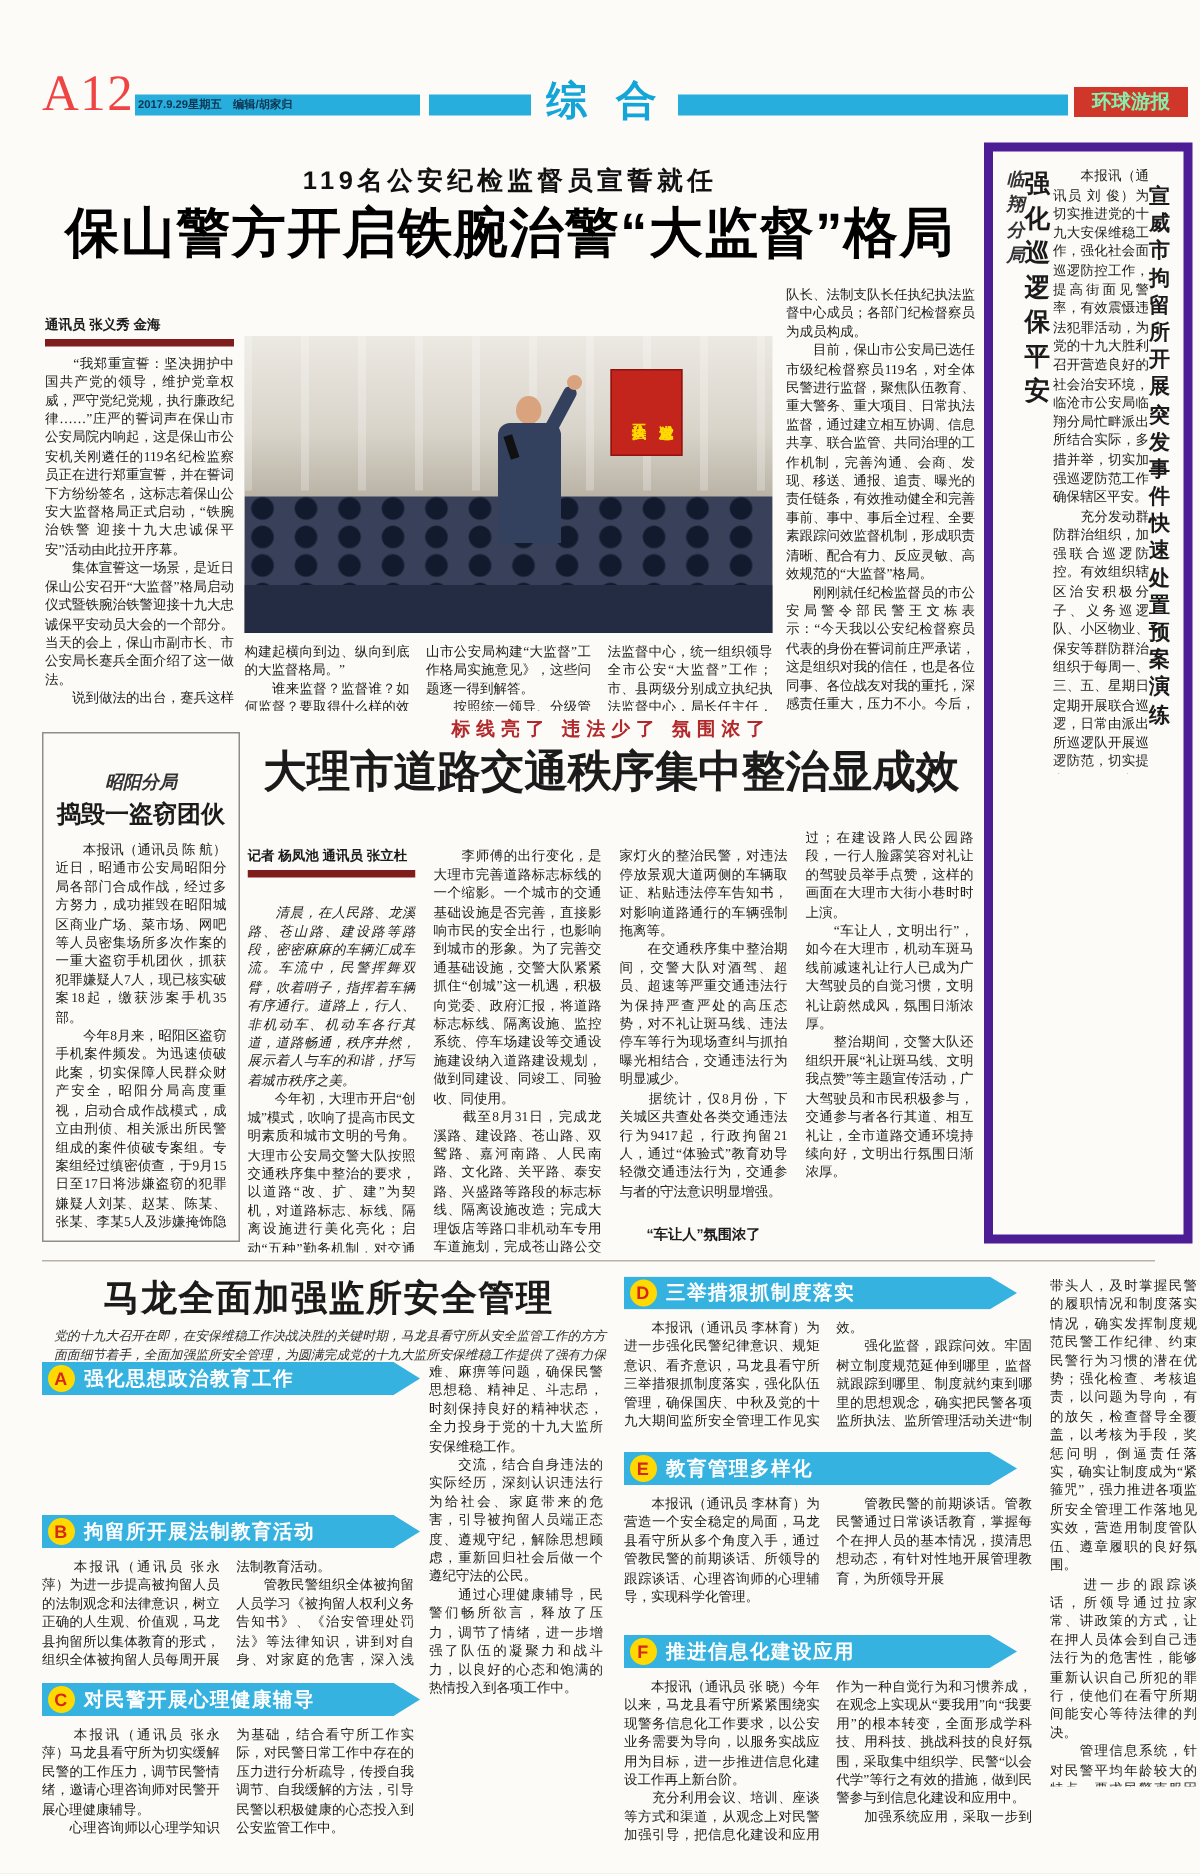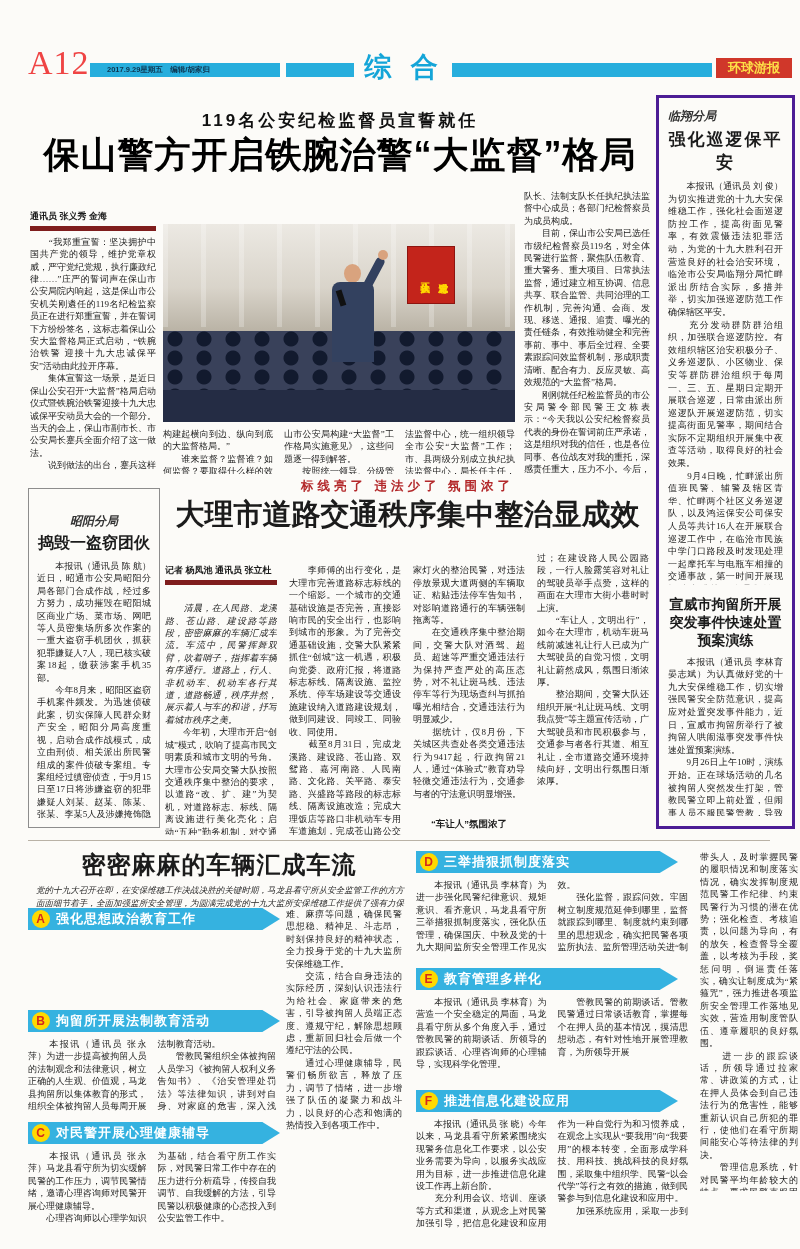--- a/index.html
+++ b/index.html
@@ -1,28 +1,28 @@
 <!DOCTYPE html>
 <html><head>
 <meta charset="utf-8">
 <style>
   html,body{margin:0;padding:0;background:#e8e6e0;}
   .page{position:relative;width:800px;height:1249px;margin:0 auto;background:#fcfbf8;
         font-family:"Liberation Serif",serif;color:#1b1b1b;overflow:hidden;}
   
   .pageno{position:absolute;left:28px;top:44px;font-size:34px;letter-spacing:1px;color:#ef4444;font-family:"Liberation Serif",serif;}
   .datestrip{position:absolute;left:90px;top:63px;width:190px;height:14px;background:#27aedd;
-             font-size:7.5px;line-height:14px;color:#0d3550;font-weight:bold;padding-left:17px;box-sizing:border-box;
+             font-size:7.5px;line-height:14px;color:#0d3550;font-weight:bold;padding-left:2px;box-sizing:border-box;
              font-family:"Liberation Sans",sans-serif;}
   .hbar{position:absolute;top:63px;height:14px;background:#27aedd;}
   .hbar.b1{left:286px;width:68px;}
   .hbar.b2{left:452px;width:260px;}
   .secttitle{position:absolute;left:356px;top:49px;width:96px;text-align:center;font-size:27px;font-weight:900;
              color:#14a5d8;letter-spacing:6px;font-family:"Liberation Sans",sans-serif;}
-  .masthead{position:absolute;left:716px;top:58px;width:76px;height:20px;background:#d0372a;color:#fde047;
+  .masthead{position:absolute;left:716px;top:58px;width:76px;height:20px;background:#d0372a;color:#86efac;
             font-size:13px;font-weight:900;text-align:center;line-height:20px;font-family:"Liberation Sans",sans-serif;}
   
   .col{position:absolute;font-size:9px;line-height:1.38;text-align:justify;white-space:pre-line;
        overflow:hidden;color:#1c1c1c;}
   .byline{border-bottom:5px solid #7f1d1d;padding-bottom:3px;margin-bottom:5px;font-size:9px;font-weight:bold;
           font-family:"Liberation Sans",sans-serif;white-space:normal;}
   .subhd{text-align:center;font-weight:bold;font-size:9.5px;margin:17px 0;white-space:normal;
          font-family:"Liberation Sans",sans-serif;}
   .italic{font-style:italic;}
   
@@ -46,22 +46,22 @@
   .ph-torso{position:absolute;left:14px;top:18px;width:42px;height:80px;border-radius:8px 8px 0 0;background:#33415f;}
   .ph-arm{position:absolute;left:50px;top:-8px;width:9px;height:40px;background:#33415f;transform:rotate(28deg);border-radius:4px;}
   .ph-fist{position:absolute;left:60px;top:-14px;width:10px;height:10px;border-radius:50%;background:#d9a37e;}
   .ph-mic{position:absolute;left:20px;top:26px;width:6px;height:16px;background:#111;transform:rotate(-18deg);}
   
   .zbox{position:absolute;left:28px;top:488px;width:132px;height:340px;border:1px solid #8d8d8d;
         padding:24px 8px;box-sizing:border-box;}
   .boxlabel{font-style:italic;text-align:center;font-size:12px;color:#333;margin-bottom:3px;font-weight:bold;}
   .boxhead{text-align:center;font-size:16px;font-weight:900;font-family:"Liberation Sans",sans-serif;margin-bottom:6px;}
   .zbody{font-size:9px;line-height:1.38;text-align:justify;white-space:pre-line;overflow:hidden;height:262px;}
-  .sidebar{position:absolute;left:656px;top:95px;width:139px;height:734px;border:3px solid #4c1d95;
-           padding:10px 9px;box-sizing:border-box;display:flex;flex-direction:column;}
+  .sidebar{position:absolute;left:656px;top:95px;width:139px;height:734px;border:6px solid #4c1d95;
+           padding:10px 9px;box-sizing:border-box;display:flex;flex-direction:row;}
   .sb-body{font-size:9px;line-height:1.4;text-align:justify;white-space:pre-line;overflow:hidden;}
   .sb-head2{text-align:center;font-size:14px;font-weight:900;font-family:"Liberation Sans",sans-serif;
             margin:10px 0 6px 0;line-height:1.3;}
   
   .dkicker{position:absolute;left:165px;top:478px;width:485px;text-align:center;font-size:12.5px;font-weight:bold;
            color:#b3282a;letter-spacing:4px;font-family:"Liberation Sans",sans-serif;}
   .dheadline{position:absolute;left:165px;top:495px;width:485px;text-align:center;font-size:29px;font-weight:900;
              font-family:"Liberation Sans",sans-serif;}
   
   .bigrule{position:absolute;left:28px;top:840px;width:742px;height:1px;background:#b9b2a6;}
@@ -166,21 +166,21 @@
     <div class="sb-body" style="height:405px;">　　本报讯（通讯员 刘 俊）为切实推进党的十九大安保维稳工作，强化社会面巡逻防控工作，提高街面见警率，有效震慑违法犯罪活动，为党的十九大胜利召开营造良好的社会治安环境，临沧市公安局临翔分局忙畔派出所结合实际，多措并举，切实加强巡逻防范工作确保辖区平安。
 　　充分发动群防群治组织，加强联合巡逻防控。有效组织辖区治安积极分子、义务巡逻队、小区物业、保安等群防群治组织于每周一、三、五、星期日定期开展联合巡逻，日常由派出所巡逻队开展巡逻防范，切实提高街面见警率，期间结合实际不定期组织开展集中夜查等活动，取得良好的社会效果。
 　　9月4日晚，忙畔派出所值班民警、辅警及辖区青华、忙畔两个社区义务巡逻队，以及鸿运保安公司保安人员等共计16人在开展联合巡逻工作中，在临沧市民族中学门口路段及时发现处理一起摩托车与电瓶车相撞的交通事故，第一时间开展现场秩序维护及伤员救治工作，第一时间联系120急救中心及时将伤者送到青华医院进行医治，其工作深受辖区群众的支持与好评。</div>
     <div class="sb-head2">宣威市拘留所开展突发事件快速处置预案演练</div>
     <div class="sb-body" style="flex:1;">　　本报讯（通讯员 李林育 晏志斌）为认真做好党的十九大安保维稳工作，切实增强民警安全防范意识，提高应对处置突发事件能力，近日，宣威市拘留所举行了被拘留人哄闹滋事突发事件快速处置预案演练。
 　　9月26日上午10时，演练开始。正在球场活动的几名被拘留人突然发生打架，管教民警立即上前处置，但闹事人员不服民警管教，导致现场被拘留人围观起哄，场面失控。巡逻民警发现情况后，立即通过对讲机报告值班所领导并按响警报。随着警报响起，所长陈云洪通过对讲机下达指令，要求民警、医生和协勤人员按预案规定动作，各就各位，参加演练人员各自配戴规定装备，按外围控制、现场处置、医疗救护、后勤保障等应急小组顺序，成梯队迅速到达指定位置，封锁通道，控制现场，制服哄闹人员、平息事态，演练取得成功。最后，所领导对演练进行了点评，指出了演练中存在的问题和不足，明确下步改进措施。
 　　通过此次演练，进一步强化了民警的安全防范意识，提高了队伍整体作战和突发事件快速处置能力，为确保拘留所安全打下了坚实的基础。</div>
   </div>
 
   <div class="bigrule"></div>
-  <div class="btitle">密密麻麻的车辆汇成车流</div>
+  <div class="btitle">马龙全面加强监所安全管理</div>
   <div class="bintro italic">党的十九大召开在即，在安保维稳工作决战决胜的关键时期，马龙县看守所从安全监管工作的方方面面细节着手，全面加强监所安全管理，为圆满完成党的十九大监所安保维稳工作提供了强有力保障。</div>
 
   <div class="banner" style="left:28px;top:908px;width:252px;">
     <div class="badge">A</div>
     <span>强化思想政治教育工作</span></div>
 
   <div class="banner" style="left:28px;top:1010px;width:252px;">
     <div class="badge">B</div>
     <span>拘留所开展法制教育活动</span></div>
   <div class="col twocol" style="left:28px;top:1038px;width:248px;height:80px;">　　本报讯（通讯员 张永萍）为进一步提高被拘留人员的法制观念和法律意识，树立正确的人生观、价值观，马龙县拘留所以集体教育的形式，组织全体被拘留人员每周开展法制教育活动。

